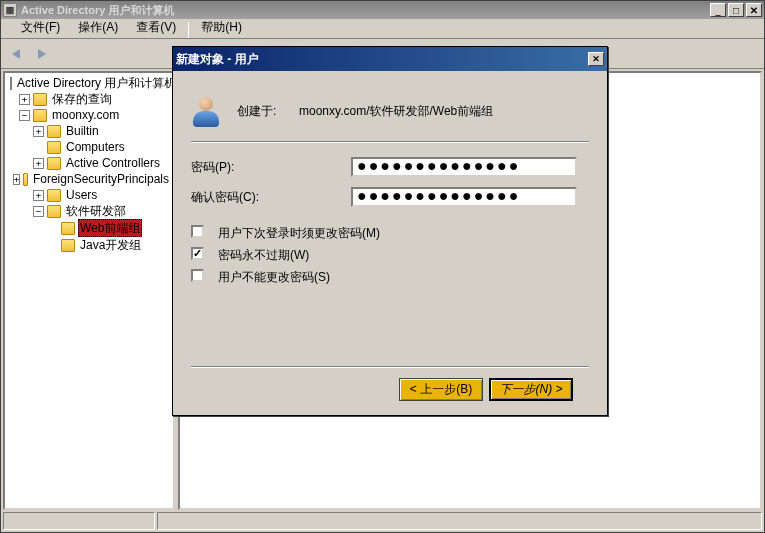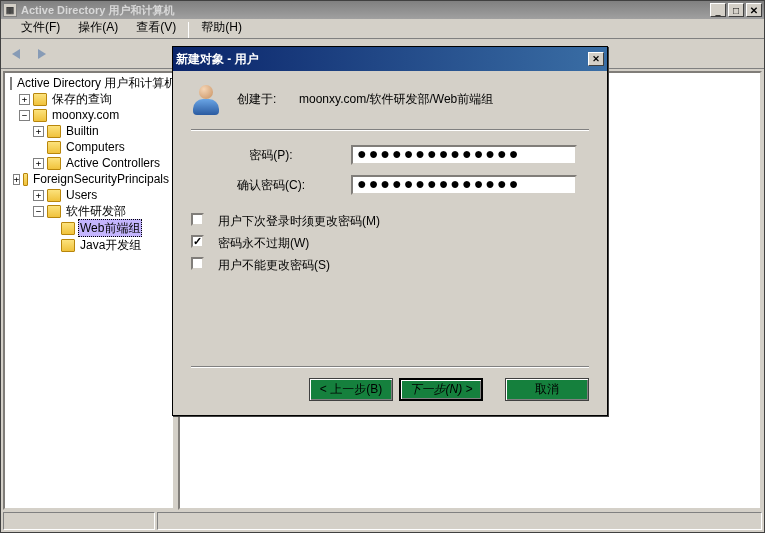--- a/index.html
+++ b/index.html
@@ -157,21 +157,21 @@
     background: linear-gradient(#fce27c, #f0c23c);
     border: 1px solid #b8860b;
     border-radius: 1px;
     position: relative;
   }
   .ticon2.root {
     background: #fff;
     border: 1px solid #808080;
   }
   .tree-row.sel .label {
-    background: #c4b5fd;
+    background: #b91c1c;
     border: 1px dotted #000;
     padding: 0 1px;
   }
   .tree-row .label { padding: 0 2px; }
   .ind { display: inline-block; }
 
   .statusbar {
     position: absolute;
     left: 2px; right: 2px; bottom: 2px;
     height: 18px;
@@ -218,21 +218,21 @@
     border-right-color: #404040;
     border-bottom-color: #404040;
     display: inline-flex;
     align-items: center; justify-content: center;
     font-family: Tahoma;
     font-size: 9px;
     font-weight: bold;
     color: #000;
   }
   .dlg-body {
-    padding: 12px 18px 10px 18px;
+    padding: 24px 18px 10px 18px;
   }
   .create-row {
     display: flex;
     align-items: center;
     margin-bottom: 14px;
   }
   .user-icon {
     width: 32px; height: 32px;
     margin-right: 14px;
     position: relative;
@@ -261,21 +261,20 @@
     margin: 4px 0 14px 0;
   }
 
   .field-row {
     display: flex;
     align-items: center;
     margin-bottom: 10px;
   }
   .field-label {
     width: 160px;
-    text-align: center;
   }
   .text-input {
     width: 226px;
     height: 20px;
     border: 2px inset #d4d0c8;
     background: #fff;
     font-family: Tahoma;
     font-size: 16px;
     letter-spacing: 2px;
     padding: 0 4px;
@@ -312,21 +311,21 @@
   }
   .dlg-buttons .hr { margin-bottom: 10px; }
   .btn-row {
     display: flex;
     justify-content: flex-end;
     gap: 6px;
   }
   .btn {
     min-width: 84px;
     height: 23px;
-    background: #15803d;
+    background: #eab308;
     border: 1px solid #404040;
     box-shadow: inset 1px 1px 0 #fff, inset -1px -1px 0 #808080;
     display: inline-flex;
     align-items: center; justify-content: center;
     padding: 0 8px;
     font-family: inherit;
     font-size: 12px;
   }
   .btn.default {
     border: 2px solid #000;
@@ -483,16 +482,15 @@
       <span>用户不能更改密码(S)</span>
     </div>
   </div>
 
   <div class="dlg-buttons">
     <div class="hr"></div>
     <div class="btn-row">
       <div class="btn">&lt; 上一步(B)</div>
       <div class="btn default">下一步(N) &gt;</div>
       <div style="width:10px"></div>
-      <div class="btn">取消</div>
     </div>
   </div>
 </div>
 
 </body></html>

